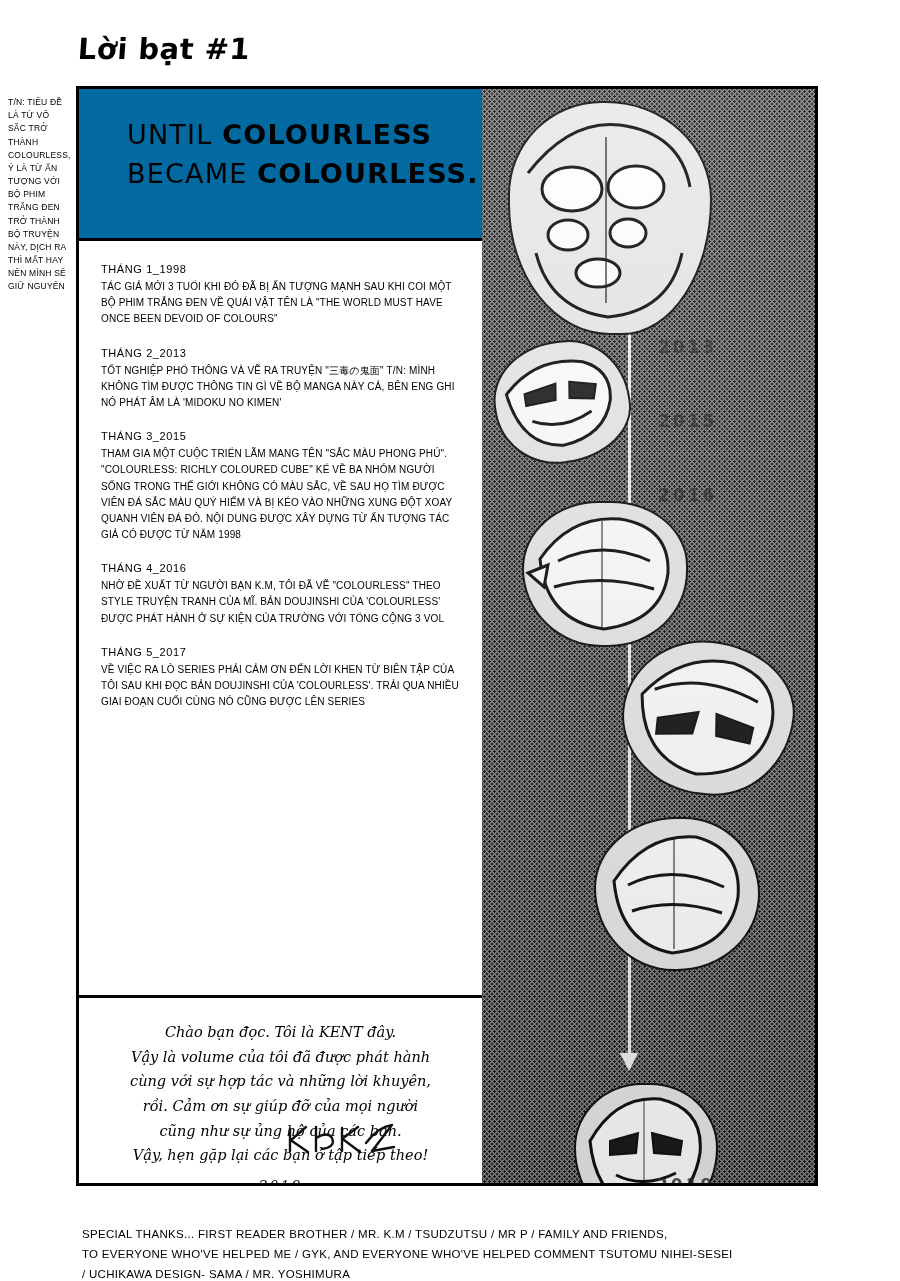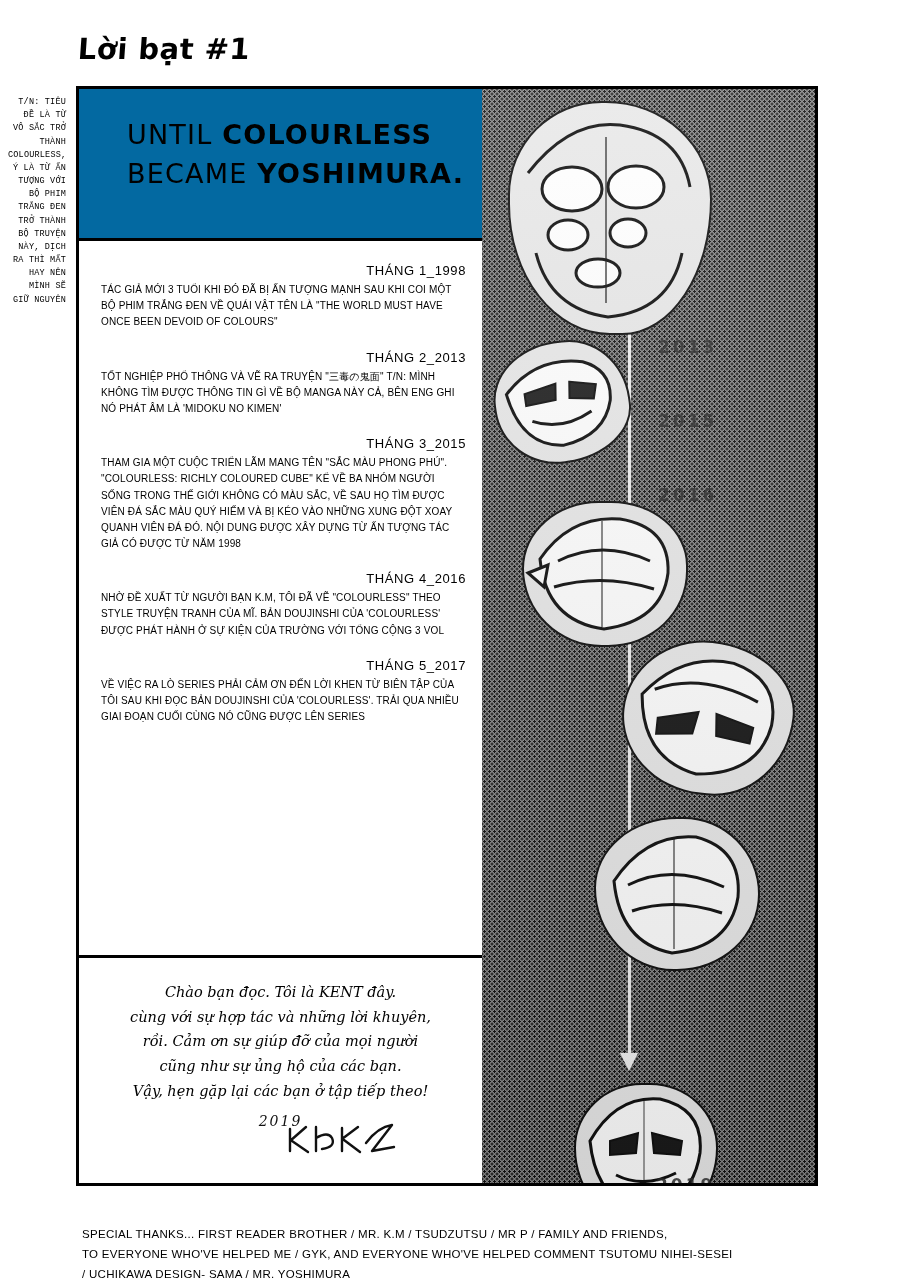--- a/index.html
+++ b/index.html
@@ -35,25 +35,24 @@
   }
 
   
   .tn-note {
     position: absolute;
     left: 8px;
     top: 96px;
     width: 58px;
     font-size: 8.5px;
     line-height: 1.55;
-    text-align: right;
+    text-align: left;
     letter-spacing: 0.2px;
     color: #000;
     text-transform: uppercase;
-    font-family: Liberation Mono, monospace;
   }
 
   
   .main-frame {
     position: absolute;
     left: 76px;
     top: 86px;
     width: 742px;
     height: 1100px;
     border: 3px solid #000;
@@ -117,42 +116,41 @@
     left: 0;
     top: 152px;
     width: 403px;
     bottom: 0;
     background: #fff;
     box-sizing: border-box;
     padding: 22px 16px 0 22px;
   }
   .entry { margin-bottom: 19px; }
   .entry-date {
-    font-size: 13px;
+    font-size: 11px;
     letter-spacing: 0.6px;
     text-transform: uppercase;
     margin-bottom: 4px;
     color: #000;
-    text-align: right;
   }
   .entry-body {
     font-size: 10px;
     line-height: 1.62;
     letter-spacing: 0.15px;
     text-transform: uppercase;
     color: #000;
   }
 
   
   .note-box {
     position: absolute;
     left: 0;
     width: 403px;
     bottom: 0;
-    height: 228px;
+    height: 188px;
     border-top: 3px solid #000;
     box-sizing: border-box;
     background: #fff;
     padding: 22px 26px 0 26px;
   }
   .note-text {
     font-family: "DejaVu Serif", serif;
     font-style: italic;
     font-size: 14.5px;
     line-height: 1.7;
@@ -307,21 +305,21 @@
       <div class="year-label" style="left:176px; top:396px;">2016</div>
       <div class="year-label" style="left:174px; top:1086px;">2019</div>
     </div>
 
     <div class="title-box">
       <div class="eng-title">
         <div>
           <span class="thin">UNTIL </span><span class="bold">COLOURLESS</span>
         </div>
         <div>
-          <span class="thin">BECAME </span><span class="bold">YOSHIMURA.</span>
+          <span class="thin">BECAME </span><span class="bold">COLOURLESS.</span>
         </div>
       </div>
     </div>
 
     <div class="text-column">
 
       <div class="entry">
         <div class="entry-date">THÁNG 1_1998</div>
         <div class="entry-body">TÁC GIẢ MỚI 3 TUỔI KHI ĐÓ ĐÃ BỊ ẤN TƯỢNG MẠNH SAU KHI COI MỘT BỘ PHIM TRẮNG ĐEN VỀ QUÁI VẬT TÊN LÀ "THE WORLD MUST HAVE ONCE BEEN DEVOID OF COLOURS"</div>
       </div>
@@ -343,20 +341,21 @@
 
       <div class="entry">
         <div class="entry-date">THÁNG 5_2017</div>
         <div class="entry-body">VỀ VIỆC RA LÒ SERIES PHẢI CẢM ƠN ĐẾN LỜI KHEN TỪ BIÊN TẬP CỦA TÔI SAU KHI ĐỌC BẢN DOUJINSHI CỦA 'COLOURLESS'. TRẢI QUA NHIỀU GIAI ĐOẠN CUỐI CÙNG NÓ CŨNG ĐƯỢC LÊN SERIES</div>
       </div>
 
     </div>
 
     <div class="note-box">
       <div class="note-text">Chào bạn đọc. Tôi là KENT đây.</div>
+      <div class="note-text">Vậy là volume của tôi đã được phát hành</div>
       <div class="note-text">cùng với sự hợp tác và những lời khuyên,</div>
       <div class="note-text">rồi. Cảm ơn sự giúp đỡ của mọi người</div>
       <div class="note-text">cũng như sự ủng hộ của các bạn.</div>
       <div class="note-text">Vậy, hẹn gặp lại các bạn ở tập tiếp theo!</div>
       <div class="note-year">2019</div>
       <svg class="signature" viewBox="0 0 110 34">
         <path d="M4 8 L4 30 M4 20 L20 6 M6 20 L22 31 M30 6 L30 30 M30 17 Q42 10 46 17 Q50 26 36 28
                  M56 7 L56 30 M56 18 L72 6 M58 19 L74 31 M80 22 Q92 6 106 4 L86 30 L108 26" fill="none" stroke="#111" stroke-width="2.4" stroke-linecap="round" stroke-linejoin="round"></path>
       </svg>
     </div>

